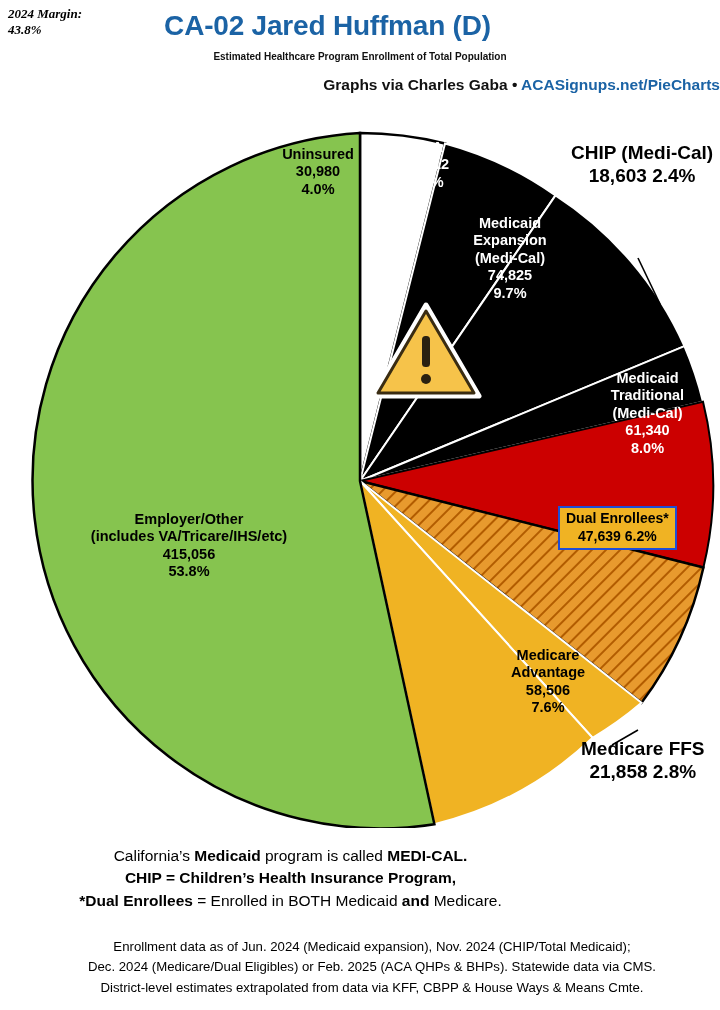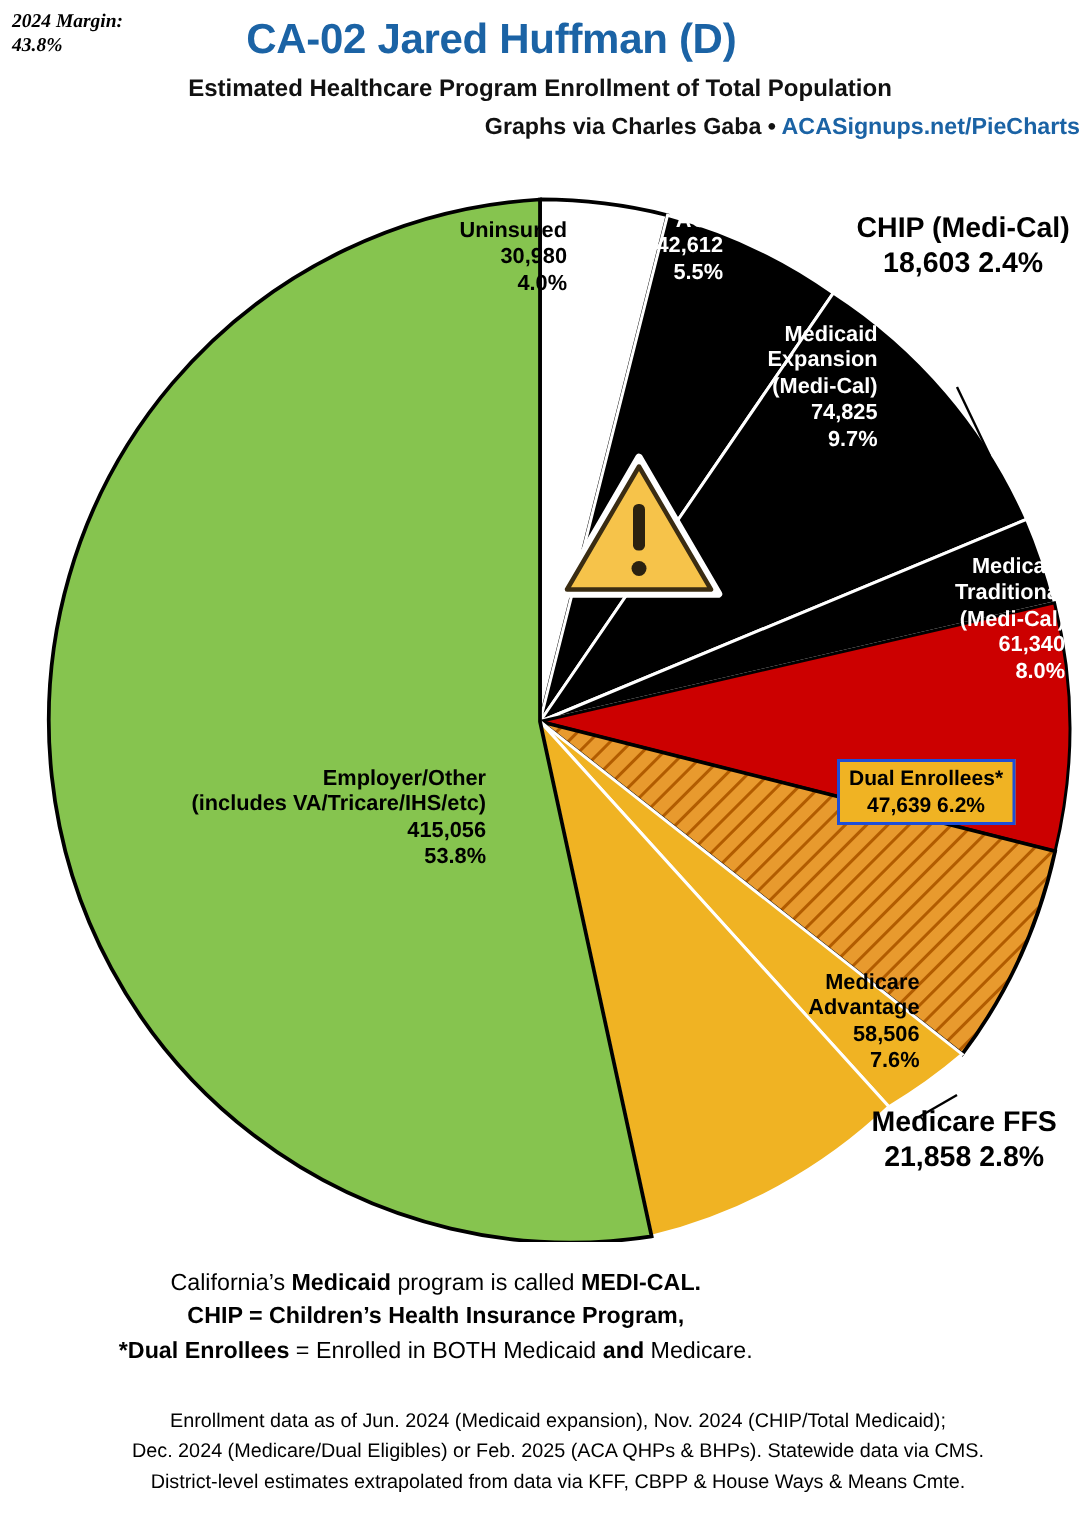--- a/index.html
+++ b/index.html
@@ -38,21 +38,21 @@
     font-weight: bold;
     color: #1b63a5;
     letter-spacing: -0.2px;
   }
   #subtitle1 {
     position: absolute;
     left: 0;
     top: 51px;
     width: 720px;
     text-align: center;
-    font-size: 16px;
+    font-size: 10px;
     font-weight: bold;
     color: #111;
   }
   #subtitle2 {
     position: absolute;
     left: 0;
     top: 76px;
     width: 720px;
     text-align: right;
     font-size: 15.5px;
@@ -71,21 +71,21 @@
     height: 720px;
   }
   #pie-svg {
     position: absolute;
     left: 0;
     top: 0;
   }
 
   .slice-label {
     position: absolute;
-    text-align: right;
+    text-align: center;
     font-size: 14.5px;
     font-weight: bold;
     line-height: 1.2;
     white-space: nowrap;
   }
   .lab-white { color: #ffffff; }
   .lab-black { color: #000000; }
 
   .outside-label {
     position: absolute;

